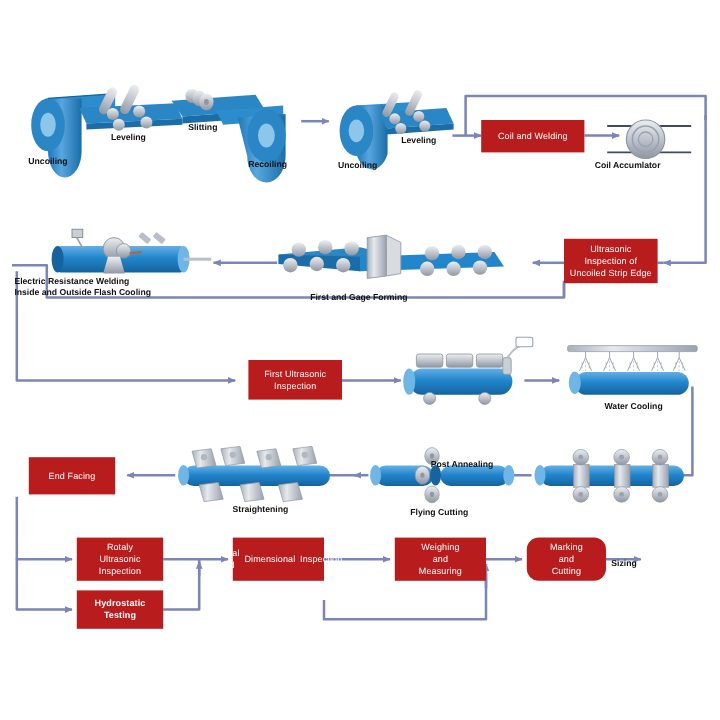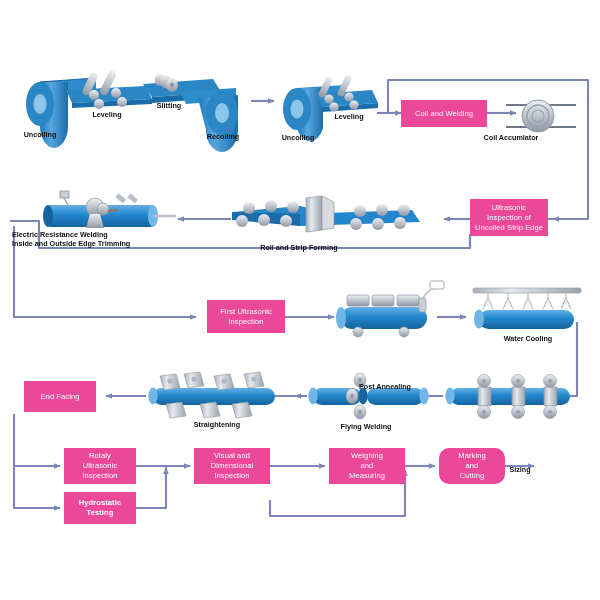--- a/index.html
+++ b/index.html
@@ -1,20 +1,20 @@
 <!DOCTYPE html>
 <html><head>
 <meta charset="utf-8">
 <style>
   html,body{margin:0;padding:0;background:#ffffff;}
   body{width:600px;height:600px;overflow:hidden;
        font-family:"Liberation Sans","DejaVu Sans",sans-serif;}
   #stage{position:relative;width:600px;height:600px;background:#fff;}
   svg.layer{position:absolute;left:0;top:0;width:600px;height:600px;}
-  .proc-box{position:absolute;background:#ec4899;display:flex;align-items:center;
+  .proc-box{position:absolute;background:#b91c1c;display:flex;align-items:center;
             justify-content:center;text-align:center;color:#ffffff;
             font-size:7.5px;line-height:10px;font-weight:400;letter-spacing:.1px;}
   .proc-box span{display:block;padding:0 2px;}
   .eq-label{position:absolute;color:#101010;font-size:7.2px;font-weight:bold;
             text-align:center;line-height:9px;white-space:nowrap;}
   .eq-label.wrap{white-space:normal;}
 </style>
 </head>
 <body>
 
@@ -324,21 +324,21 @@
     <span>Rotaly</span>
     <span>Ultrasonic</span>
     <span>Inspection</span>
   </div>
 
   <div class="proc-box" style="left:64px;top:492px;width:72px;height:32px;flex-direction:column;font-weight:bold;">
     <span>Hydrostatic</span>
     <span>Testing</span>
   </div>
 
-  <div class="proc-box" style="left:194px;top:448px;width:76px;height:36px;flex-direction:column;">
+  <div class="proc-box" style="left:194px;top:448px;width:76px;height:36px;flex-direction:row;">
     <span>Visual and</span>
     <span>Dimensional</span>
     <span>Inspection</span>
   </div>
 
   <div class="proc-box" style="left:329px;top:448px;width:76px;height:36px;flex-direction:column;">
     <span>Weighing</span>
     <span>and</span>
     <span>Measuring</span>
   </div>
@@ -349,26 +349,26 @@
     <span>Cutting</span>
   </div>
 
 
   <div class="eq-label" style="left:8px;top:130px;width:64px;">Uncoiling</div>
   <div class="eq-label" style="left:78px;top:110px;width:58px;">Leveling</div>
   <div class="eq-label" style="left:143px;top:101px;width:52px;">Slitting</div>
   <div class="eq-label" style="left:194px;top:132px;width:58px;">Recoiling</div>
   <div class="eq-label" style="left:268px;top:133px;width:60px;">Uncoiling</div>
   <div class="eq-label" style="left:321px;top:112px;width:56px;">Leveling</div>
-  <div class="eq-label" style="left:472px;top:133px;width:78px;">Coil Accumlator</div>
+  <div class="eq-label" style="left:484px;top:133px;width:78px;">Coil Accumlator</div>
 
   <div class="eq-label wrap" style="left:12px;top:230px;width:165px;text-align:left;">
     <div>Electric Resistance Welding</div>
-    <div>Inside and Outside Edge Trimming</div>
-  </div>
-  <div class="eq-label" style="left:240px;top:243px;width:118px;">Roll and Strip Forming</div>
+    <div>Inside and Outside Flash Cooling</div>
+  </div>
+  <div class="eq-label" style="left:240px;top:243px;width:118px;">First and Gage Forming</div>
   <div class="eq-label" style="left:340px;top:337px;width:90px;margin-top:45px;">Post Annealing</div>
   <div class="eq-label" style="left:487px;top:334px;width:82px;">Water Cooling</div>
   <div class="eq-label" style="left:172px;top:420px;width:90px;">Straightening</div>
-  <div class="eq-label" style="left:323px;top:422px;width:86px;">Flying Welding</div>
+  <div class="eq-label" style="left:323px;top:422px;width:86px;">Flying Cutting</div>
   <div class="eq-label" style="left:490px;top:422px;width:60px;margin-top:43px;">Sizing</div>
 
 </div>
 
 </body></html>

